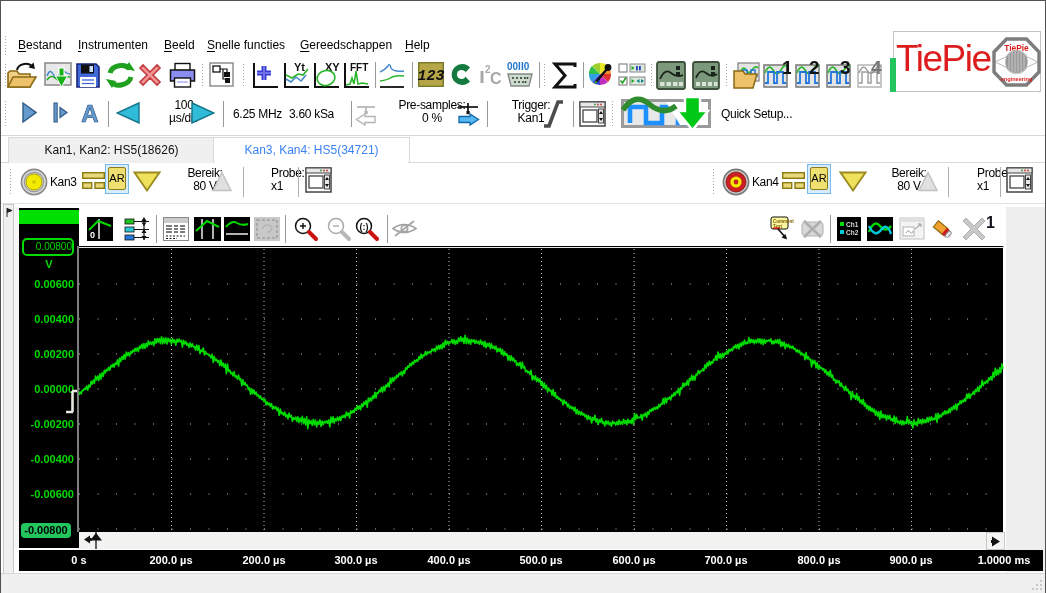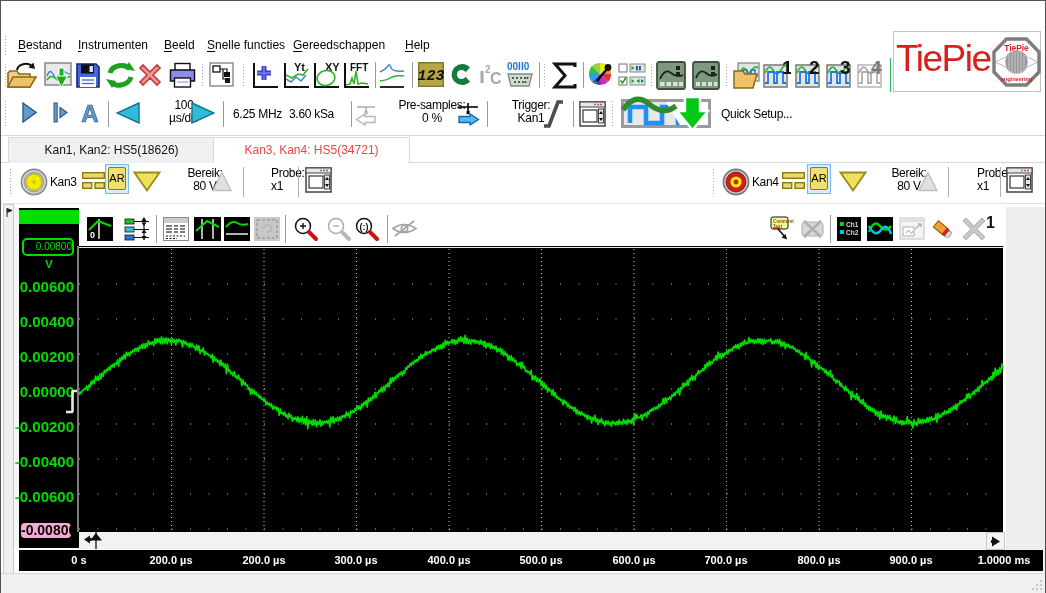--- a/index.html
+++ b/index.html
@@ -11,50 +11,50 @@
   .grip{position:absolute;width:3px;background-image:radial-gradient(#a6a6a6 30%,transparent 32%);background-size:3px 3px;background-position:0 0;}
   .vsep{position:absolute;width:1px;background:#9a9a9a;}
   .tbtn{position:absolute;}
   
   #title{position:absolute;left:0;top:0;width:1044px;height:30px;background:#fff;}
   
   #menu{position:absolute;left:0;top:30px;width:890px;height:27px;background:#fff;}
   .mi{position:absolute;top:7px;font-size:12px;color:#000;}
   .mi u{text-decoration-thickness:1px;text-underline-offset:2px;}
   
-  #tb1{position:absolute;left:0;top:57px;width:889px;height:34px;background:#fff;border-right:1px solid #22c55e;}
+  #tb1{position:absolute;left:0;top:57px;width:889px;height:34px;background:#fff;border-right:6px solid #22c55e;}
   #tb2{position:absolute;left:0;top:92px;width:1044px;height:42px;background:#fff;border-bottom:1px solid #d8d8d8;}
   
   #tabrow{position:absolute;left:0;top:135px;width:1044px;height:27px;background:#fff;}
   .tab{position:absolute;top:1px;height:25px;font-size:12px;text-align:center;line-height:25px;}
   
   #chbar{position:absolute;left:0;top:162px;width:1044px;height:38px;background:#fff;}
   
   #main{position:absolute;left:0;top:200px;width:1044px;height:371px;background:#fff;}
   #lstrip{position:absolute;left:2px;top:3px;width:9px;height:368px;background:#f0f0f0;border:1px solid #c8c8c8;}
   #yaxis{position:absolute;left:18px;top:7px;width:60px;height:340px;background:#000;}
   #gtb{position:absolute;left:78px;top:6px;width:925px;height:39px;background:#fff;border-bottom:1px solid #b4b4b4;}
   #plot{position:absolute;left:76px;top:45px;width:924px;height:286px;background:#000;border-left:2px solid #7d7d7d;}
   #hscroll{position:absolute;left:78px;top:331px;width:925px;height:17px;background:#f2f2f1;}
   #xaxis{position:absolute;left:18px;top:349px;width:1024px;height:21px;background:#000;}
-  .ylab{position:absolute;right:5px;font-size:15px;font-weight:700;color:#00dc00;}
+  .ylab{position:absolute;right:5px;font-size:11px;font-weight:700;color:#00dc00;}
   .xlab{position:absolute;top:4px;font-size:11px;font-weight:700;color:#fff;text-align:center;width:70px;}
   
   #status{position:absolute;left:0;top:572px;width:1044px;height:19px;background:#f0f0f0;border-top:1px solid #d8d8d8;}
 </style>
 </head>
 <body>
 <div id="win">
   <div id="menu">
     <div class="grip" style="left:3px;top:4px;height:20px"></div>
     <div class="mi" style="left:17px"><u>B</u>estand</div>
     <div class="mi" style="left:77px"><u>I</u>nstrumenten</div>
     <div class="mi" style="left:163px"><u>B</u>eeld</div>
     <div class="mi" style="left:206px"><u>S</u>nelle functies</div>
-    <div class="mi" style="left:292px"><u>G</u>ereedschappen</div>
+    <div class="mi" style="left:299px"><u>G</u>ereedschappen</div>
     <div class="mi" style="left:404px"><u>H</u>elp</div>
   </div>
   <div class="abs" style="left:892px;top:30px;width:146px;height:59px;background:#fff;border:1px solid #c4c4c4">
     <div class="abs" style="left:145px;top:60px;width:1px;height:43px;background:#dcdcdc"></div>
     <div class="abs" style="left:2px;top:6px;font-size:37px;color:#dd1d1d;font-weight:400;letter-spacing:-1.5px;font-family:'Liberation Sans',sans-serif">TiePie</div>
     <svg class="abs" style="left:98px;top:5px" width="49" height="50" viewBox="0 0 49 50">
       <polygon points="14.5,2 34.5,2 47,15 47,35 34.5,48 14.5,48 2,35 2,15" fill="#fff" stroke="#7d7d7d" stroke-width="3.4"></polygon>
       <text x="24.5" y="13.5" font-size="8.4" font-weight="700" fill="#dd1d1d" text-anchor="middle" font-family="Liberation Sans">TiePie</text>
       <polygon points="3,25 24.5,15 46,25 24.5,35" fill="none" stroke="#9a9a9a" stroke-width="0.7"></polygon>
       <circle cx="24.5" cy="25" r="11.2" fill="#9a9a9a"></circle>
@@ -325,21 +325,21 @@
       <rect x="2.5" y="7.5" width="87" height="26" fill="#e8e8e8" stroke="#9a9a9a" stroke-width="3"></rect>
       <path d="M10,30 V14 H26 V30 H42 V14 H58 V30 H74 V14 H88" fill="none" stroke="#1e8fff" stroke-width="4.6"></path>
       <polygon points="46,9 88,9 88,32 60,32" fill="#fff"></polygon>
       <path d="M3,17 Q15,-1 29,11 T56,13" fill="none" stroke="#2e8b2e" stroke-width="5.5"></path>
       <path d="M65,4 H80 V18 H88 L72.5,37 L57,18 H65 Z" fill="#00c817" stroke="#fff" stroke-width="2.4"></path>
     </svg>
     <div class="txt" style="left:720px;top:14px">Quick Setup...</div>
   </div>
   <div id="tabrow">
     <div class="tab" style="left:7px;width:205px;background:#f0f0f0;border:1px solid #d9d9d9;color:#111">Kan1, Kan2: HS5(18626)</div>
-    <div class="tab" style="left:212px;width:195px;background:#fff;border:1px solid #d9d9d9;border-bottom:1px solid #fff;height:26px;color:#ef4444">Kan3, Kan4: HS5(34721)</div>
+    <div class="tab" style="left:212px;width:195px;background:#fff;border:1px solid #d9d9d9;border-bottom:1px solid #fff;height:26px;color:#3b82f6">Kan3, Kan4: HS5(34721)</div>
     <div class="abs" style="left:0px;top:26px;width:7px;height:1px;background:#d9d9d9"></div>
     <div class="abs" style="left:407px;top:26px;width:637px;height:1px;background:#d9d9d9"></div>
   </div>
   <div id="chbar">
     <div class="grip" style="left:8px;top:5px;height:28px"></div>
     <svg class="tbtn" style="left:19px;top:5px" width="28" height="28" viewBox="0 0 28 28">
       <circle cx="14" cy="14" r="12.6" fill="#d8d8d8" stroke="#8a8a8a" stroke-width="1.6"></circle>
       <circle cx="14" cy="14" r="9.7" fill="none" stroke="#9a9a9a" stroke-width="1.2"></circle>
       <circle cx="14" cy="14" r="8" fill="#f2ea00" stroke="#b0a800" stroke-width="1"></circle>
       <circle cx="14" cy="14" r="1.8" fill="#cfc400"></circle>
@@ -423,21 +423,21 @@
       <div class="abs" style="left:0;top:2px;width:60px;height:14px;background:#00e000"></div>
       <div class="abs" style="left:3px;top:30px;width:48px;height:14px;border:2px solid #00dc00;border-radius:5px;font-size:10px;font-weight:400;color:#00dc00;text-align:right;line-height:14px">0.00800</div>
       <div class="abs" style="left:0;top:50px;width:60px;text-align:center;font-size:11px;font-weight:700;color:#00dc00">V</div>
       <div class="ylab" style="top:70px">0.00600</div>
       <div class="ylab" style="top:105px">0.00400</div>
       <div class="ylab" style="top:140px">0.00200</div>
       <div class="ylab" style="top:175px">0.00000</div>
       <div class="ylab" style="top:210px">-0.00200</div>
       <div class="ylab" style="top:245px">-0.00400</div>
       <div class="ylab" style="top:280px">-0.00600</div>
-      <div class="abs" style="left:2px;top:315px;width:50px;height:15px;background:#f9a8d4;border-radius:4px;font-size:14px;font-weight:700;color:#000;text-align:center;line-height:15px">-0.00800</div>
+      <div class="abs" style="left:2px;top:315px;width:50px;height:15px;background:#22c55e;border-radius:4px;font-size:11px;font-weight:700;color:#000;text-align:center;line-height:15px">-0.00800</div>
       <svg class="abs" style="left:46px;top:181px" width="14" height="26" viewBox="0 0 14 26">
         <path d="M7,2 H13 M7.5,2 V23 M1,23 H8" fill="none" stroke="#e8e8e0" stroke-width="2.6"></path>
       </svg>
     </div>
     <div id="gtb">
       <svg class="tbtn" style="left:8px;top:10px" width="26" height="24" viewBox="0 0 26 24">
         <rect width="26" height="24" fill="#000"></rect>
         <line x1="12" y1="2" x2="12" y2="22" stroke="#fff" stroke-width="1.4"></line>
         <path d="M2,13 L11,4 L24,9" fill="none" stroke="#00d800" stroke-width="2"></path>
         <text x="3" y="21" font-size="9" font-weight="700" fill="#fff" font-family="Liberation Sans">0</text>

